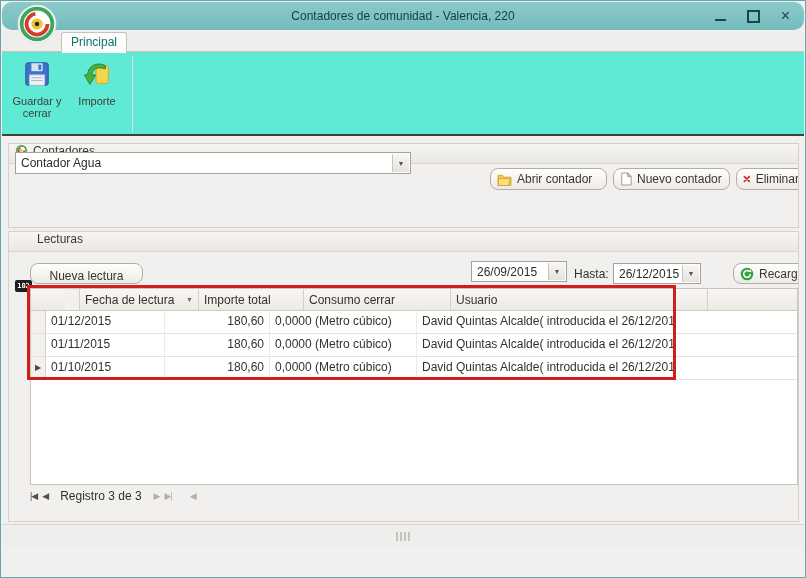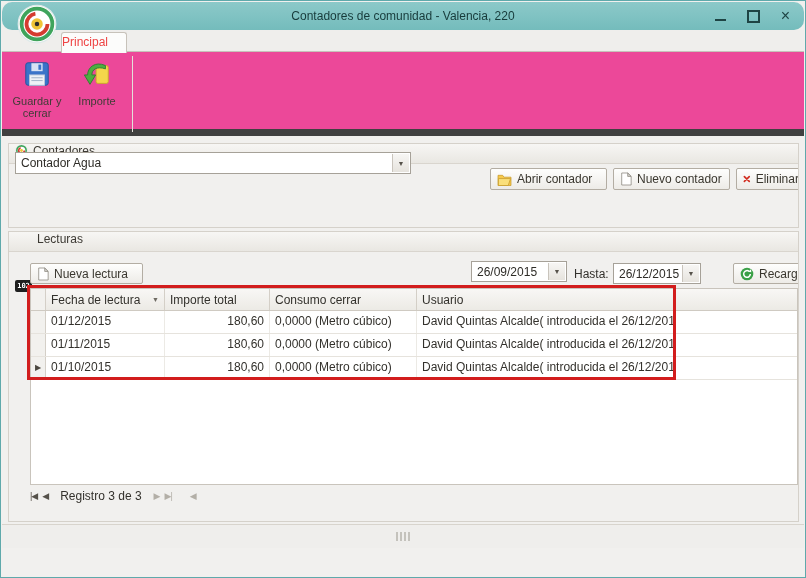--- a/index.html
+++ b/index.html
@@ -11,41 +11,41 @@
   .wc{position:absolute;right:14px;top:0;height:28px;display:flex;align-items:center;gap:21px;}
   .wc-min{width:11px;height:8px;border-bottom:2px solid #1e4444;cursor:pointer;}
   .wc-max{width:9px;height:9px;border:2px solid #1e4444;cursor:pointer;}
   .wc-close{font-size:16px;color:#1e4444;line-height:1;cursor:pointer;}
 
   
   .appicon{position:absolute;left:16px;top:3px;width:40px;height:40px;z-index:6;}
 
   
   .tabstrip{position:absolute;left:1px;top:29px;right:1px;height:21px;background:#efeeec;}
-  .tab{position:absolute;left:60px;top:31px;width:64px;height:20px;background:#fcfcfb;border:1px solid #c7c2ba;border-bottom:none;border-radius:3px 3px 0 0;text-align:left;line-height:19px;font-size:12px;color:#ef4444;z-index:3;cursor:pointer;}
-  .ribbon{position:absolute;left:1px;top:50px;right:1px;height:85px;background:#ec4899;border-top:1px solid #c7c2ba;border-bottom:7px solid #404040;box-sizing:border-box;}
+  .tab{position:absolute;left:60px;top:31px;width:64px;height:20px;background:#fcfcfb;border:1px solid #c7c2ba;border-bottom:none;border-radius:3px 3px 0 0;text-align:center;line-height:19px;font-size:12px;color:#0f766e;z-index:3;cursor:pointer;}
+  .ribbon{position:absolute;left:1px;top:50px;right:1px;height:85px;background:#5eead4;border-top:1px solid #c7c2ba;border-bottom:2px solid #404040;box-sizing:border-box;}
   .rbtn{position:absolute;top:4px;width:58px;height:75px;text-align:center;border-radius:3px;cursor:pointer;}
   .rbtn .ricon{height:36px;padding-top:3px;}
   .rbtn .rlabel{font-size:11px;line-height:12px;color:#403c36;}
   .rsep{position:absolute;left:130px;top:4px;width:1px;height:76px;background:#e3e0da;}
 
   
   .panel{position:absolute;left:7px;box-sizing:border-box;border:1px solid #d5d1ca;background:#f1f0ee;overflow:hidden;}
   .panel-hd{height:19px;background:linear-gradient(#f7f6f4,#e9e7e2);border-bottom:1px solid #d9d5ce;display:flex;align-items:flex-start;gap:5px;padding-left:6px;font-size:12px;color:#3c3933;}
 
   
-  .btn{display:flex;align-items:center;gap:5px;padding:0 6px;border:1px solid #b3ada3;border-radius:2px;background:linear-gradient(#fefefd,#edebe7);font-size:12px;color:#3a372f;box-sizing:border-box;cursor:pointer;white-space:nowrap;}
+  .btn{display:flex;align-items:center;gap:5px;padding:0 6px;border:1px solid #b3ada3;border-radius:8px;background:linear-gradient(#fefefd,#edebe7);font-size:12px;color:#3a372f;box-sizing:border-box;cursor:pointer;white-space:nowrap;}
   .editor{position:absolute;background:#fff;border:1px solid #a6a198;box-sizing:border-box;font-size:12px;color:#2e2c27;cursor:text;}
   .editor .val{position:absolute;left:5px;top:3px;right:20px;white-space:nowrap;overflow:hidden;}
   .editor .drop{position:absolute;top:1px;right:1px;bottom:1px;width:16px;background:linear-gradient(#f7f6f4,#e6e3dd);border-left:1px solid #c9c4bc;display:flex;align-items:center;justify-content:center;font-size:7px;color:#56524a;cursor:pointer;}
   .lbl{position:absolute;font-size:12px;color:#33312c;}
 
   
   .grid{position:absolute;left:21px;top:56px;width:768px;height:197px;background:#fff;border:1px solid #c9c4bc;box-sizing:border-box;font-size:12px;color:#33312c;overflow:hidden;}
-  .g-header{display:flex;height:21px;background:linear-gradient(#f8f7f5,#eceae5);border-bottom:1px solid #cfcac2;}
+  .g-header{display:flex;height:21px;background:linear-gradient(#f8f7f5,#eceae5);border-bottom:1px solid #cfcac2;padding-left:34px;}
   .g-h{display:flex;align-items:center;padding:0 5px;border-right:1px solid #d4cfc7;box-sizing:border-box;cursor:pointer;}
   .g-row{display:flex;height:22px;border-bottom:1px solid #e6e3dd;background:#fff;cursor:pointer;}
   .g-c{line-height:21px;padding:0 5px;border-right:1px solid #eceae5;box-sizing:border-box;white-space:nowrap;overflow:hidden;}
   .w-ind{width:15px;padding:0;border-right:1px solid #d4cfc7;background:#f2f1ee;text-align:center;}
   .w-fecha{width:119px;}.w-importe{width:105px;}.w-consumo{width:147px;}.w-usuario{width:257px;}
   .num{text-align:right;}
   .sort{margin-left:auto;font-size:7px;color:#6e6a62;padding-left:4px;}
   .rowarr{font-size:8px;color:#4a463f;line-height:22px;display:block;}
 
   
@@ -150,21 +150,21 @@
       <span>Eliminar contador</span>
     </div>
   </div>
 
   <div class="panel" style="top:230px;width:791px;height:291px;">
     <div class="panel-hd">
       <span style="width:17px;height:12px;background:#1f1f1f;border-radius:2px;color:#fff;font:bold 7px 'DejaVu Sans Mono',monospace;display:flex;align-items:center;justify-content:center;margin-top:48px;">102</span>
       <span>Lecturas</span>
     </div>
 
-    <div class="btn" style="position:absolute;left:21px;top:31px;width:113px;height:21px;">
+    <div class="btn" style="position:absolute;left:21px;top:31px;width:113px;height:21px;flex-direction:column;">
       <svg width="12" height="14" viewBox="0 0 14 16">
         <path d="M2 1 h7 l4 4 v10 H2 Z" fill="#ffffff" stroke="#8a867e" stroke-width="0.9"></path>
         <path d="M9 1 l4 4 h-4 Z" fill="#dcd9d3" stroke="#8a867e" stroke-width="0.9"></path>
       </svg>
       <span>Nueva lectura</span>
     </div>
     <span class="lbl" style="left:423px;top:35px;margin-top:24px;">Desde:</span>
     <div class="editor" style="left:462px;top:29px;width:96px;height:21px;">
       <span class="val">26/09/2015</span>
       <span class="drop">▼</span>

